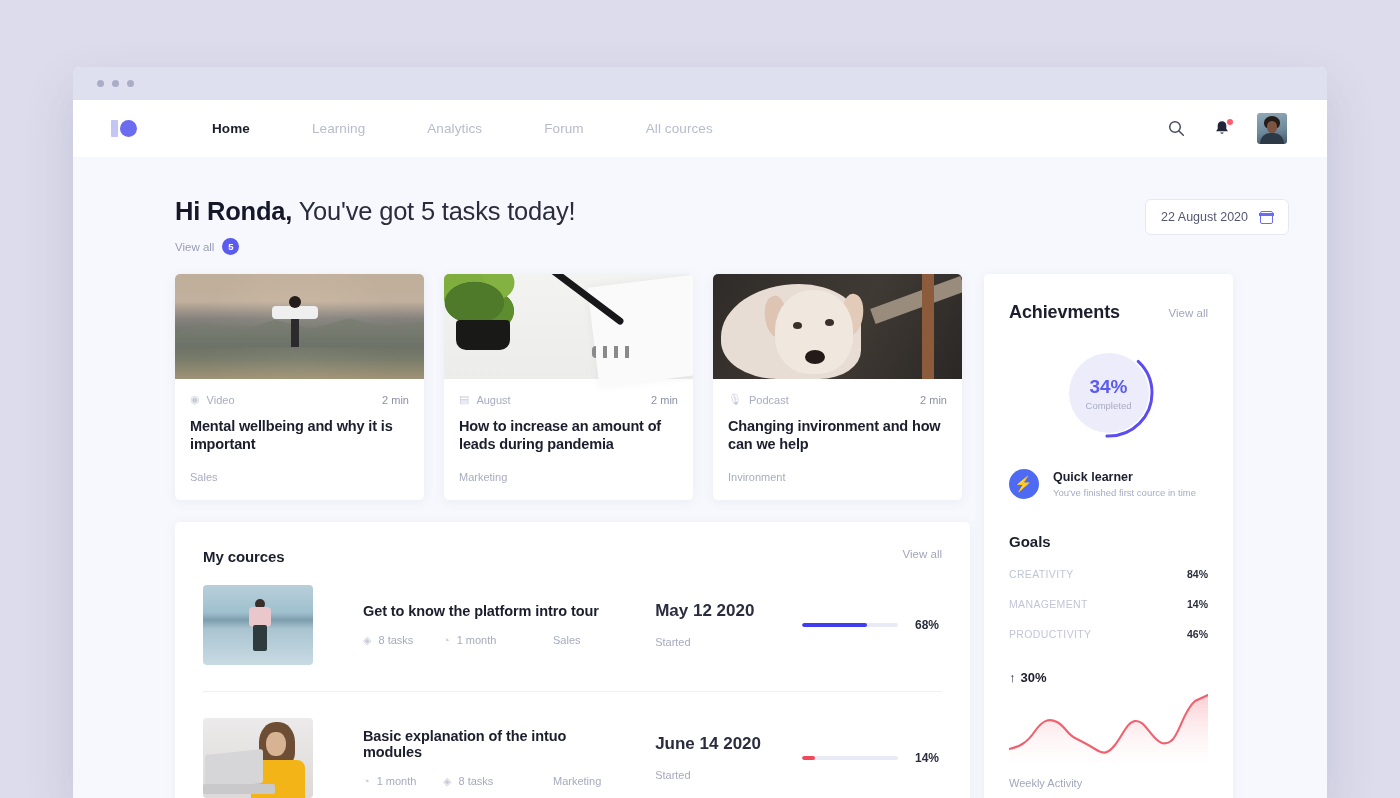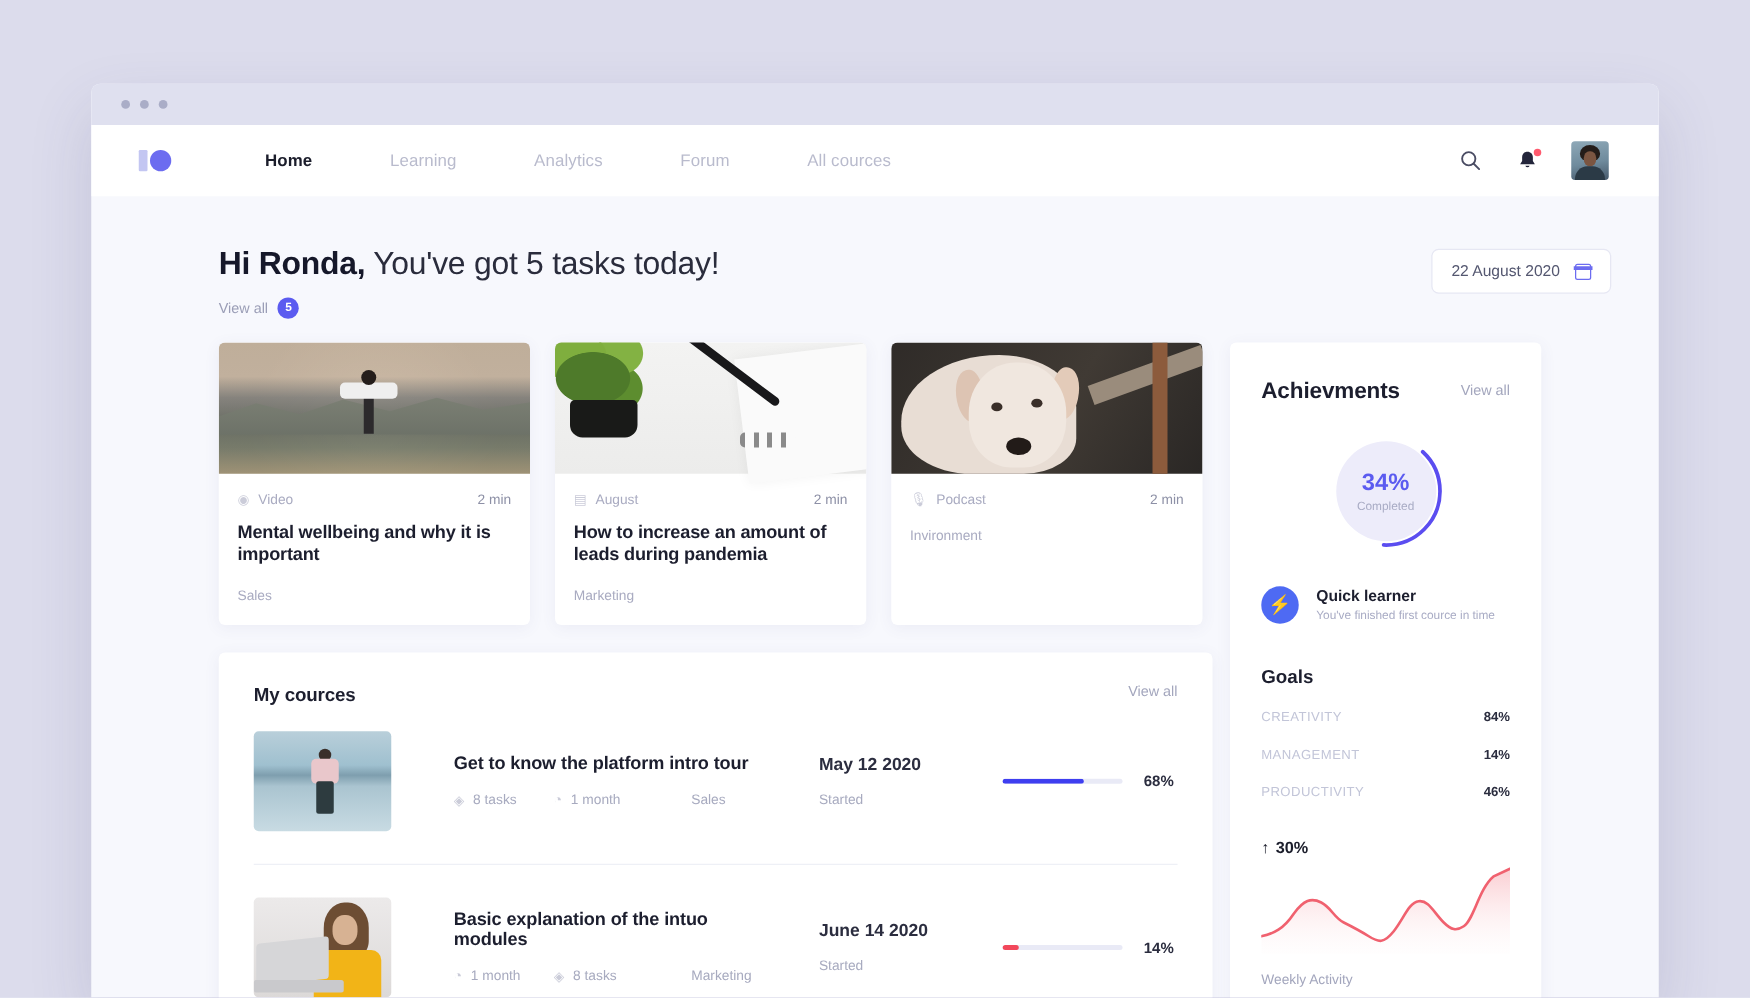--- a/index.html
+++ b/index.html
@@ -162,21 +162,21 @@
   .thumb-laptop .l-shirt { position:absolute; left:48px; top:42px; width:54px; height:38px; background:#f2b417; border-radius: 8px 8px 0 0; }
   .thumb-laptop .l-lid { position:absolute; left:2px; top:34px; width:58px; height:34px; background:#d6d6d8; border-radius:3px; transform: skewY(-6deg); }
   .thumb-laptop .l-base { position:absolute; left:0px; bottom:4px; width:72px; height:10px; background:#c9c9cc; border-radius:2px; }
 
   .course-mid { margin-left: 22px; width: 300px; }
   .course-name { font-size: 14.5px; font-weight: bold; color:#1c1e2e; letter-spacing:-.1px; }
   .course-meta { margin-top: 15px; display:flex; align-items:center; font-size: 11px; color:#a7aabf; }
   .cm { display:flex; align-items:center; gap: 7px; }
   .cm.tag { color:#a7aabf; }
   .course-date { width: 135px; }
-  .course-date .d { font-size: 14px; font-weight: bold; color:#2b2d3f; }
+  .course-date .d { font-size: 17px; font-weight: bold; color:#2b2d3f; }
   .course-date .s { margin-top: 15px; font-size: 11px; color:#a7aabf; }
   .course-prog { margin-left:auto; display:flex; align-items:center; gap: 14px; }
   .track { width: 96px; height: 4px; border-radius: 3px; background:#e9eaf6; overflow:hidden; }
   .fill { height: 100%; border-radius: 3px; }
   .pct { font-size: 12px; font-weight: bold; color:#2b2d3f; min-width: 30px; text-align: center; }
 
   
   .side {
     width: 249px; background:#fff; border-radius: 5px;
     box-shadow: 0 2px 12px rgba(80,80,140,.07);
@@ -331,20 +331,21 @@
                   <span class="nose"></span>
                 </div>
                 <div class="card-body">
                   <div class="card-meta">
                     <span class="mtype">
                       <span class="meta-glyph">🎙</span>
                       <span>Podcast</span>
                     </span>
                     <span class="time">2 min</span>
                   </div>
+                  <div class="card-title">Changing invironment and how can we help</div>
                   <div class="card-tag">Invironment</div>
                 </div>
               </div>
 
             </div>
 
             <div class="panel">
               <div class="panel-head">
                 <span class="panel-title">My cources</span>
                 <span class="panel-link">View all</span>

